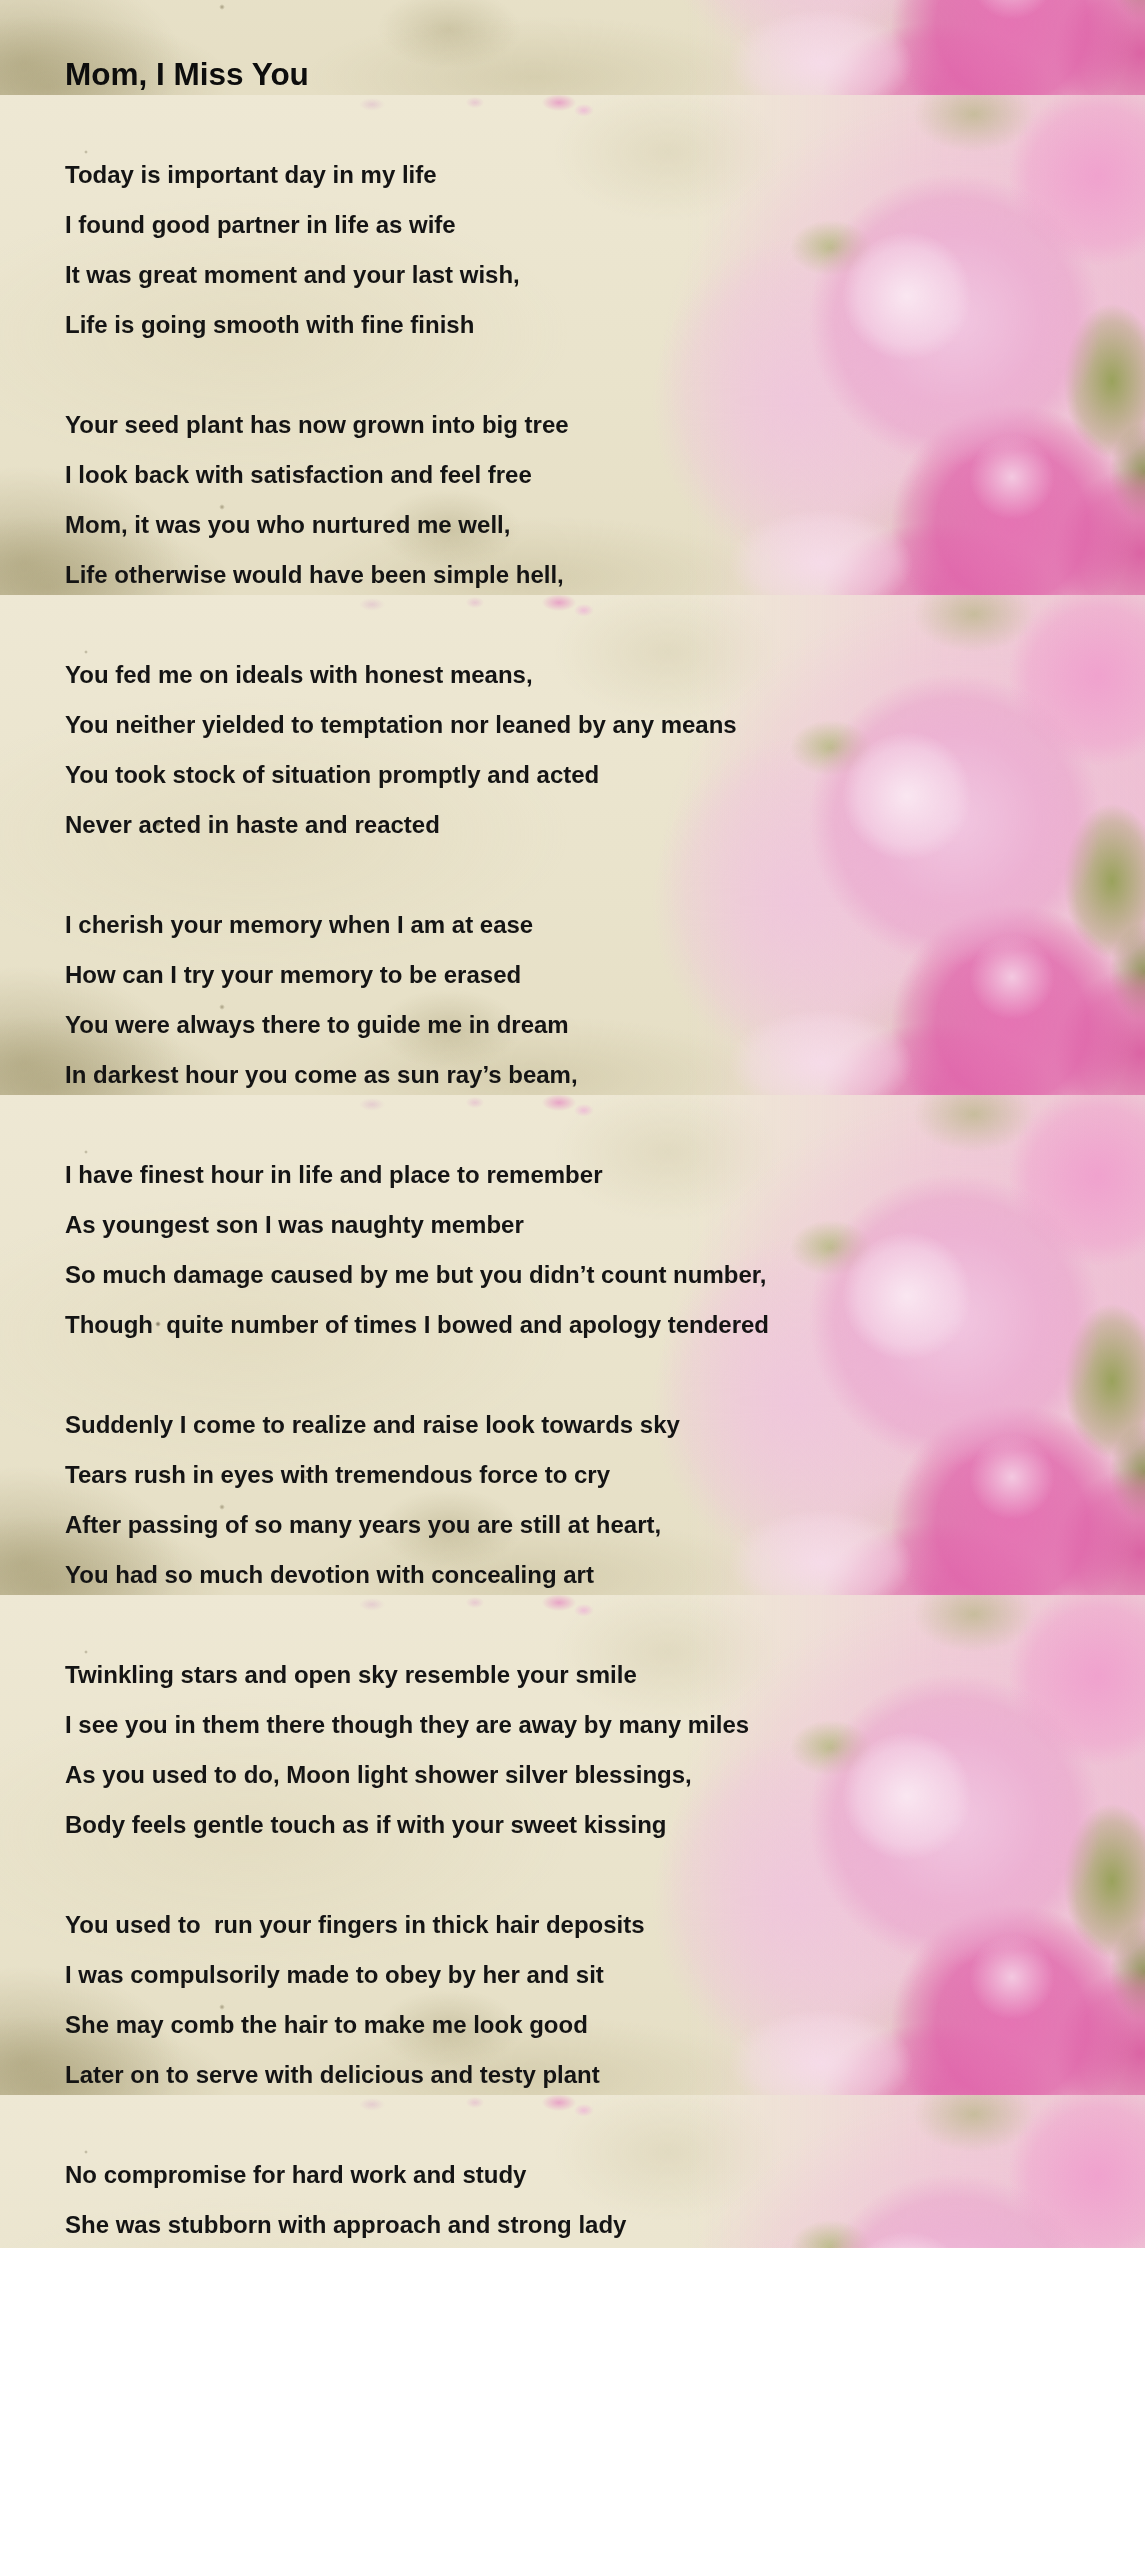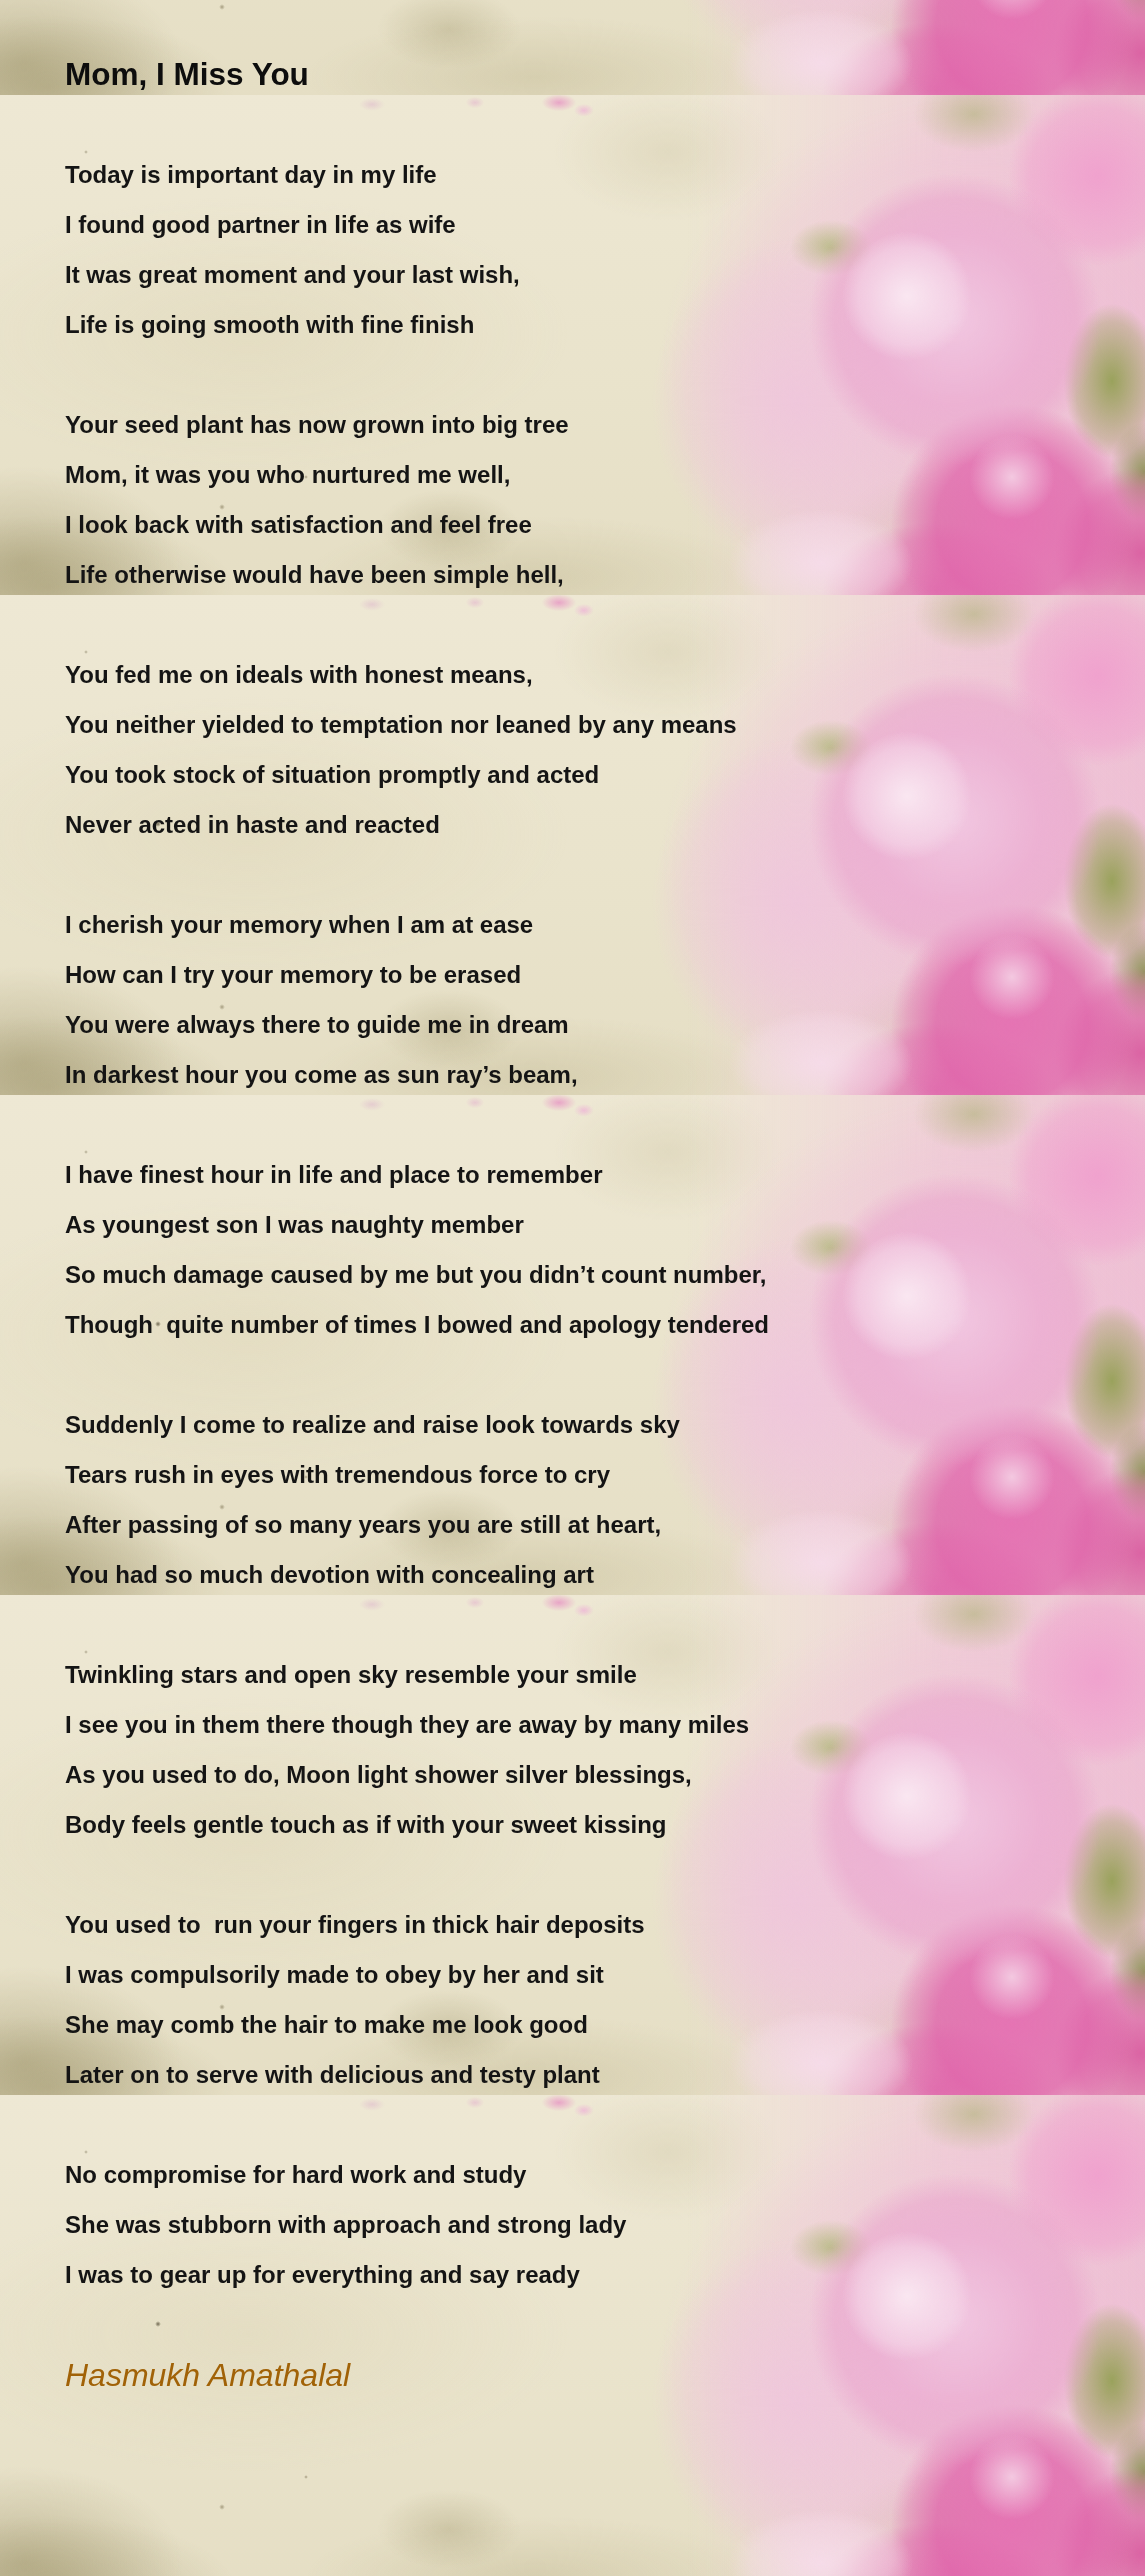--- a/index.html
+++ b/index.html
@@ -1,21 +1,21 @@
 <!DOCTYPE html>
 <html><head>
 <meta charset="utf-8">
 <style>
   html, body { margin: 0; padding: 0; }
   body { width: 1146px; font-family: "Liberation Sans", sans-serif; }
 
   .page {
     position: relative;
     width: 1146px;
-    height: 2576px;
+    height: 2248px;
     overflow: hidden;
     background-color: #e9e3cb;
   }
 
   
   .bg-tile {
     position: absolute;
     inset: 0;
     background-color: #e9e3cb;
     background-repeat: repeat;
@@ -107,22 +107,22 @@
     <h1 class="title">Mom, I Miss You</h1>
     <div>
         <div class="stanza">
           <p class="line">Today is important day in my life</p>
           <p class="line">I found good partner in life as wife</p>
           <p class="line">It was great moment and your last wish,</p>
           <p class="line">Life is going smooth with fine finish</p>
         </div>
         <div class="stanza">
           <p class="line">Your seed plant has now grown into big tree</p>
+          <p class="line">I look back with satisfaction and feel free</p>
           <p class="line">Mom, it was you who nurtured me well,</p>
-          <p class="line">I look back with satisfaction and feel free</p>
           <p class="line">Life otherwise would have been simple hell,</p>
         </div>
         <div class="stanza">
           <p class="line">You fed me on ideals with honest means,</p>
           <p class="line">You neither yielded to temptation nor leaned by any means</p>
           <p class="line">You took stock of situation promptly and acted</p>
           <p class="line">Never acted in haste and reacted</p>
         </div>
         <div class="stanza">
           <p class="line">I cherish your memory when I am at ease</p>

